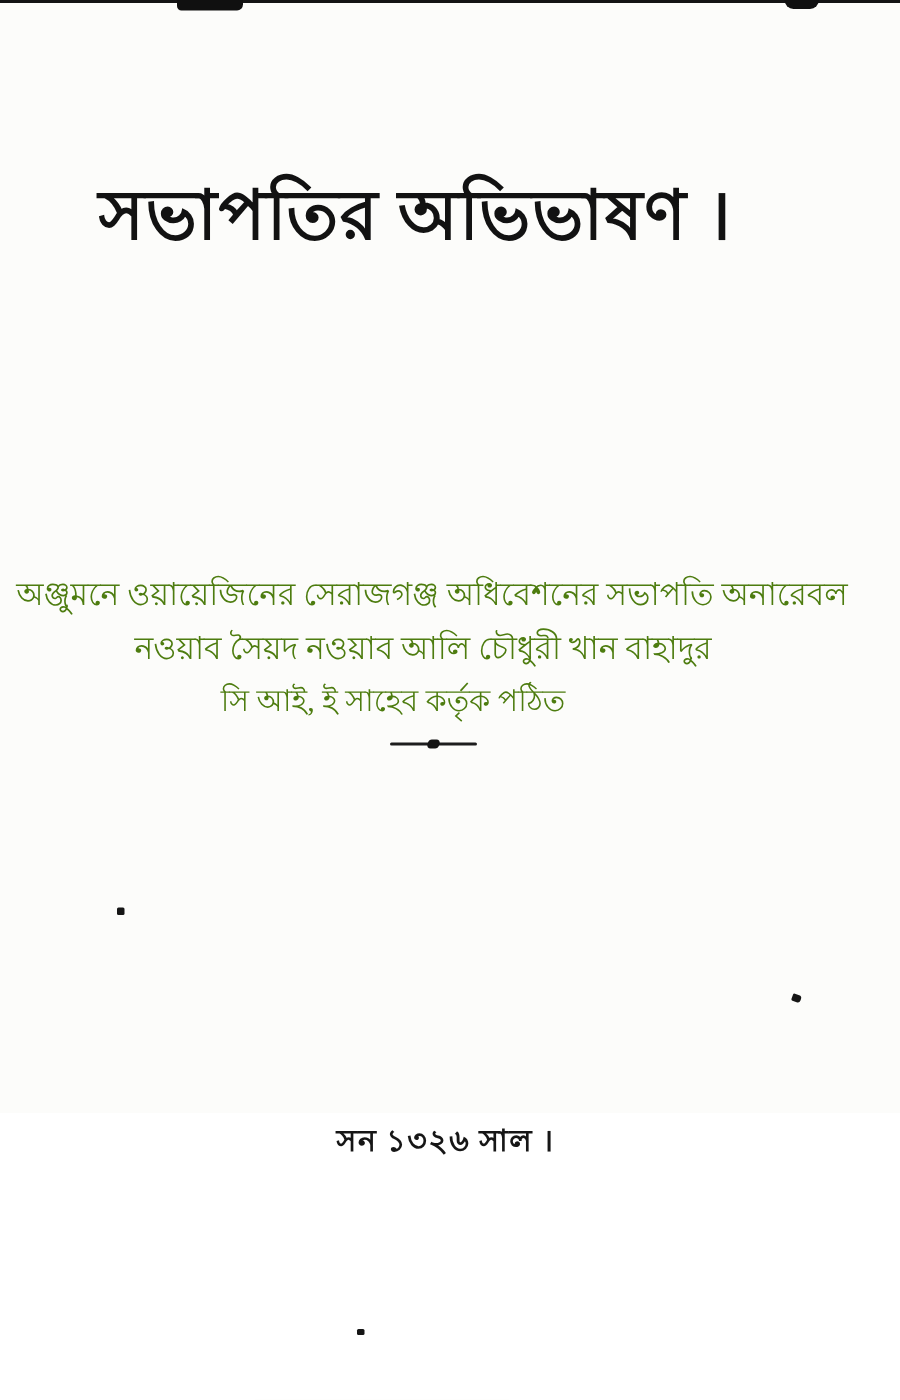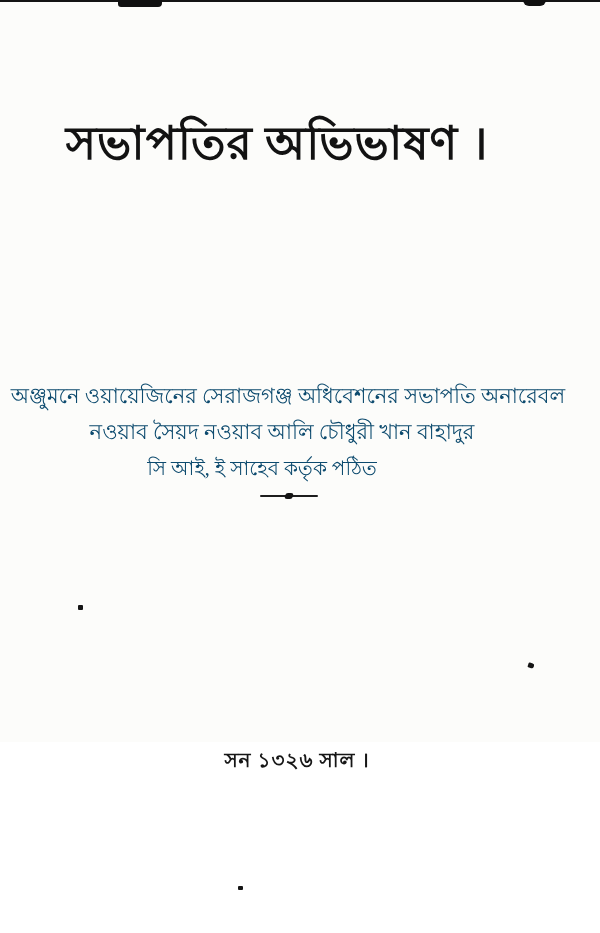--- a/index.html
+++ b/index.html
@@ -58,21 +58,21 @@
   }
   
   .byline {
     position: absolute;
     top: 378px;
     left: 0;
     width: 600px;
     text-align: center;
     font-size: 21px;
     line-height: 36px;
-    color: #0c4a6e;
+    color: #4d7c0f;
     filter: blur(0.35px);
   }
   .byline-line1 { transform: translateX(-12px); white-space: nowrap; }
   .byline-line2 { transform: translateX(-18px); white-space: nowrap; }
   .byline-line3 { transform: translateX(-38px); white-space: nowrap; font-size: 20px; }
   
   .byline-rule {
     position: absolute;
     top: 493px;
     left: 260px;

